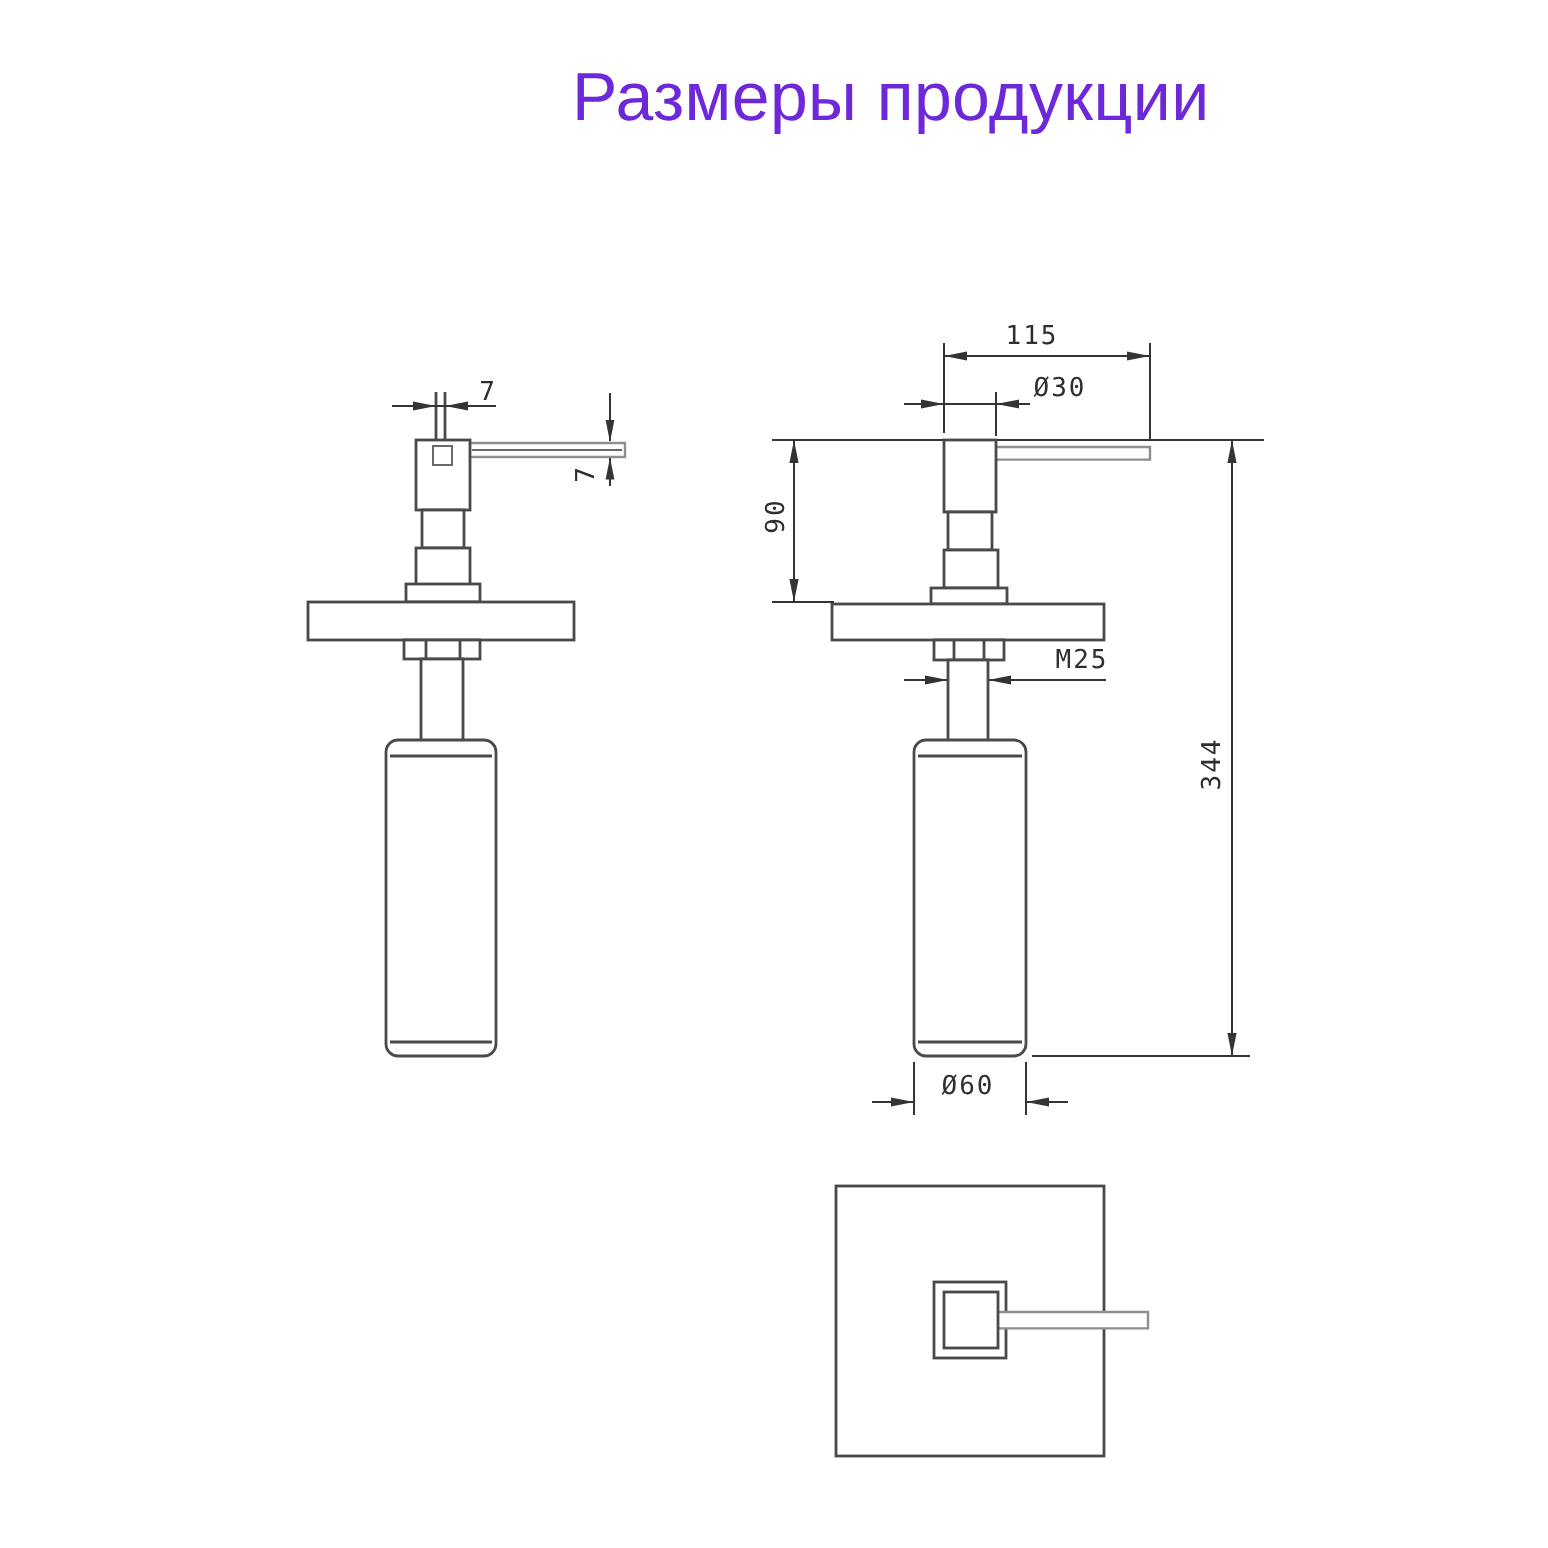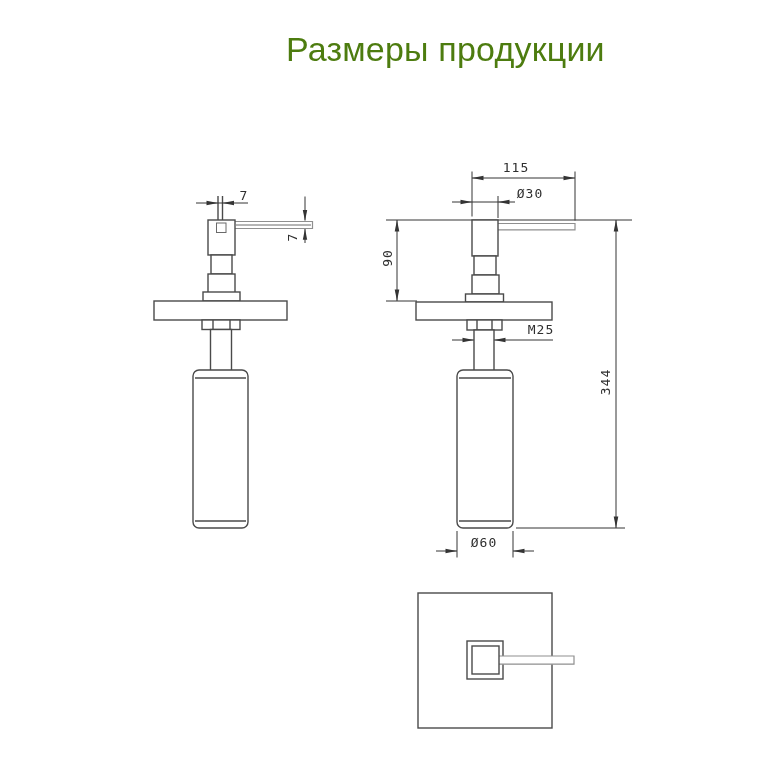--- a/index.html
+++ b/index.html
@@ -2,21 +2,21 @@
 <html><head>
 <meta charset="utf-8">
 <style>
   html,body { margin:0; padding:0; background:#ffffff; }
   .canvas {
     position:relative; width:774px; height:774px; background:#ffffff;
     font-family:"Liberation Sans", sans-serif; overflow:hidden;
   }
   .title {
     position:absolute; left:286px; top:30px;
-    font-size:34px; line-height:1.15; color:#4d7c0f;
+    font-size:34px; line-height:1.15; color:#6d28d9;
     white-space:nowrap; letter-spacing:0.2px;
   }
   svg.drawing { position:absolute; left:0; top:0; }
   
   .ol  { fill:#ffffff; stroke:#4a4a4a; stroke-width:1.4; }
   .oln { fill:none;    stroke:#4a4a4a; stroke-width:1.4; }
   .det { fill:none;    stroke:#6a6a6a; stroke-width:1; }
   
   .sp  { fill:#ffffff; stroke:#8f8f8f; stroke-width:1.2; }
   

